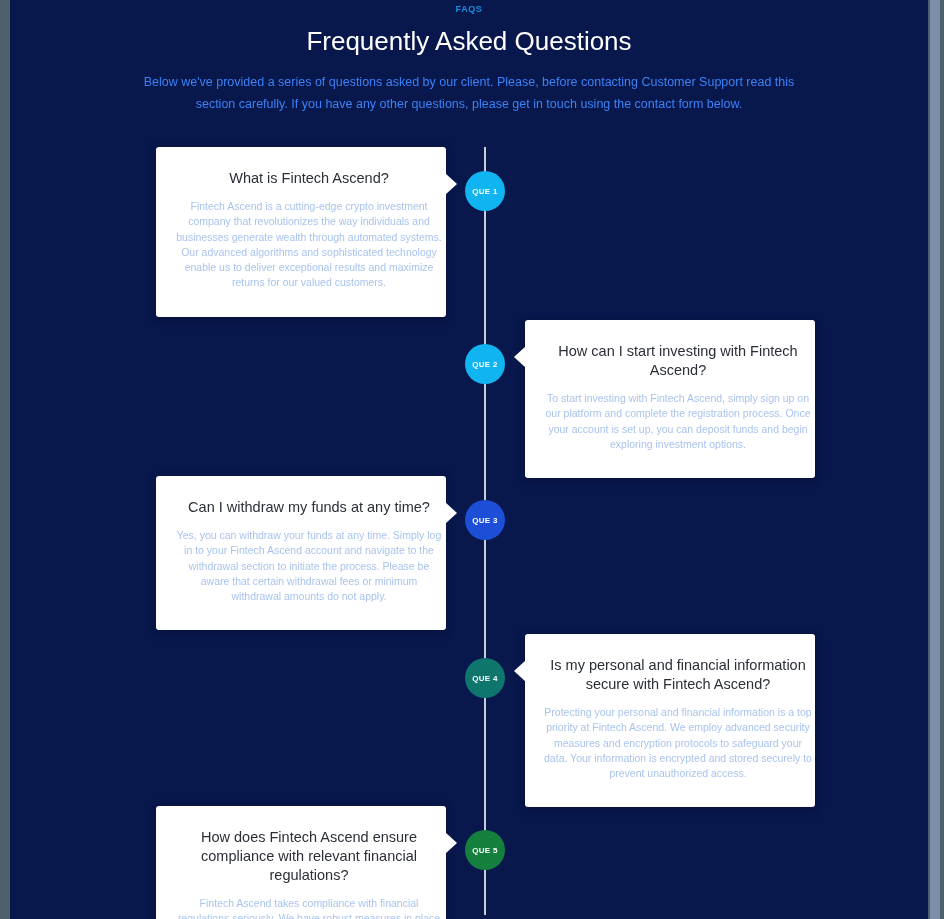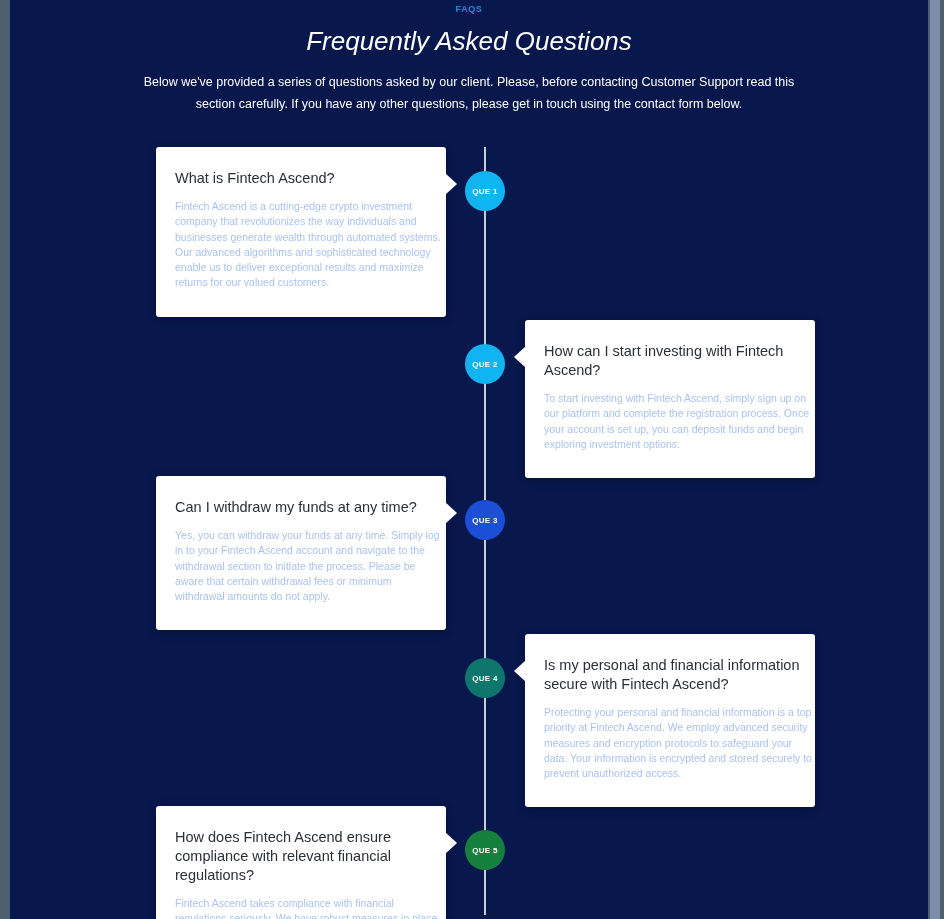--- a/index.html
+++ b/index.html
@@ -58,24 +58,23 @@
     color: #1a8fe3;
     font-size: 9px;
     letter-spacing: 0.6px;
     font-weight: 700;
   }
   #page-title {
     color: #ffffff;
     font-size: 26px;
     font-weight: 400;
     margin-top: 12px;
-    font-style: italic;
   }
   #page-subtitle {
-    color: #ffffff;
+    color: #3b82f6;
     font-size: 12.5px;
     line-height: 22px;
     width: 680px;
     margin: 14px auto 0 auto;
     text-align: center;
   }
 
   
   #timeline {
     position: relative;
@@ -97,20 +96,21 @@
     width: 918px;
   }
 
   .faq-card {
     position: absolute;
     width: 290px;
     background: #ffffff;
     border-radius: 3px;
     padding: 22px 3px 26px 19px;
     box-shadow: 0 2px 10px rgba(0,0,0,0.25);
+    text-align: center;
   }
   .faq-row.left .faq-card  { left: 146px; }
   .faq-row.right .faq-card { left: 515px; }
 
   .faq-question {
     color: #2b2f38;
     font-size: 14.5px;
     font-weight: 400;
     line-height: 19px;
     margin-bottom: 11px;

